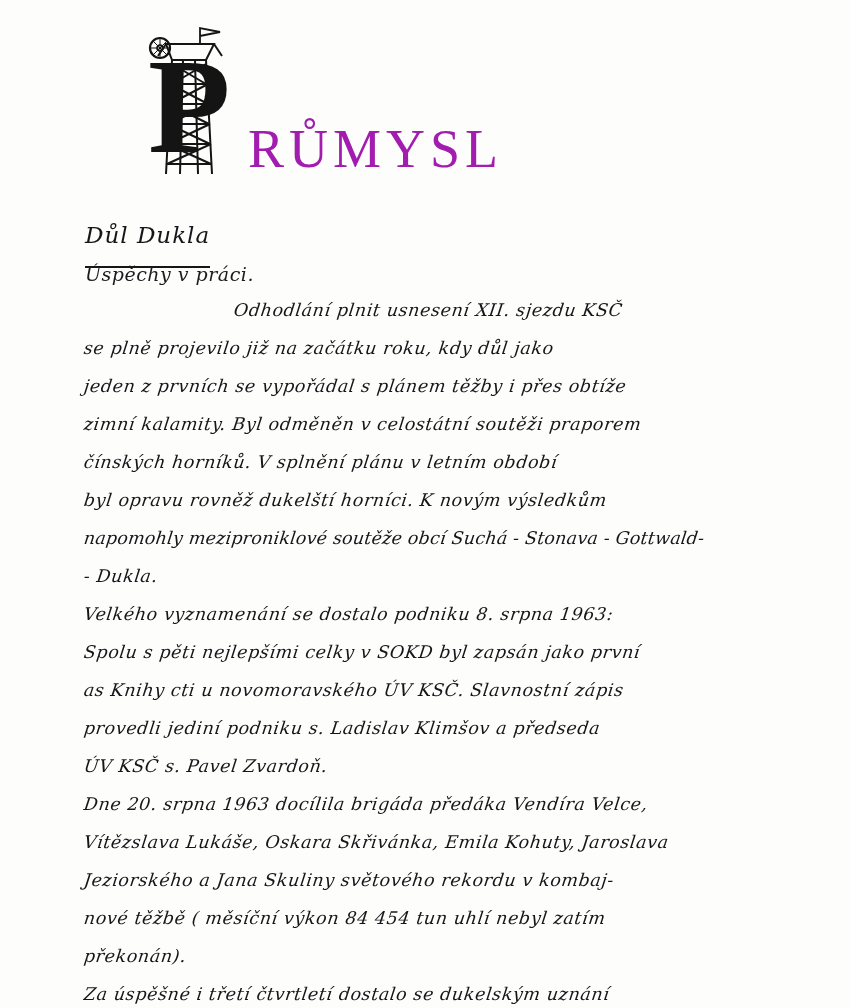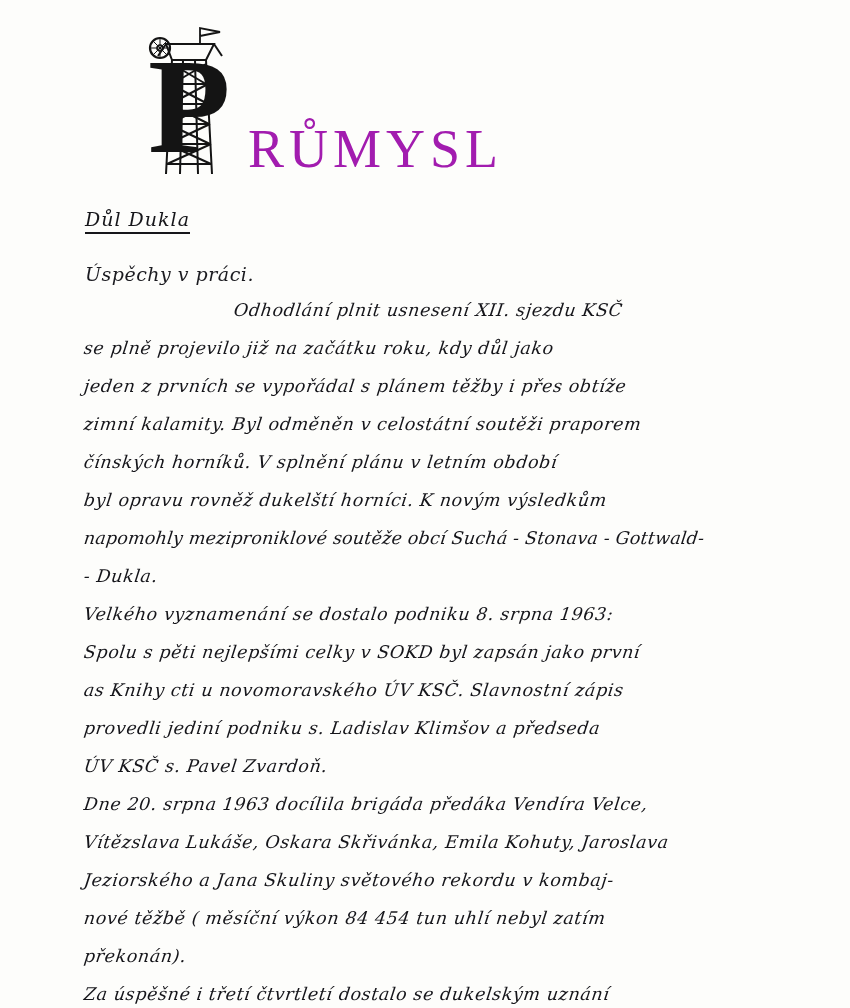--- a/index.html
+++ b/index.html
@@ -71,27 +71,27 @@
     position: absolute;
     left: 0;
     top: 0;
     width: 850px;
     height: 1008px;
   }
 
   .section-title {
     position: absolute;
     left: 85px;
-    top: 208px;
+    top: 222px;
     font-family: "DejaVu Serif", serif;
     font-style: italic;
-    font-size: 19px;
+    font-size: 23px;
     color: #16161a;
     border-bottom: 2px solid #16161a;
-    padding-bottom: 2px;
+    padding-bottom: 18px;
     letter-spacing: 1px;
   }
 
   .subtitle {
     position: absolute;
     left: 85px;
     top: 263px;
     font-family: "DejaVu Serif", serif;
     font-style: italic;
     font-size: 19px;

